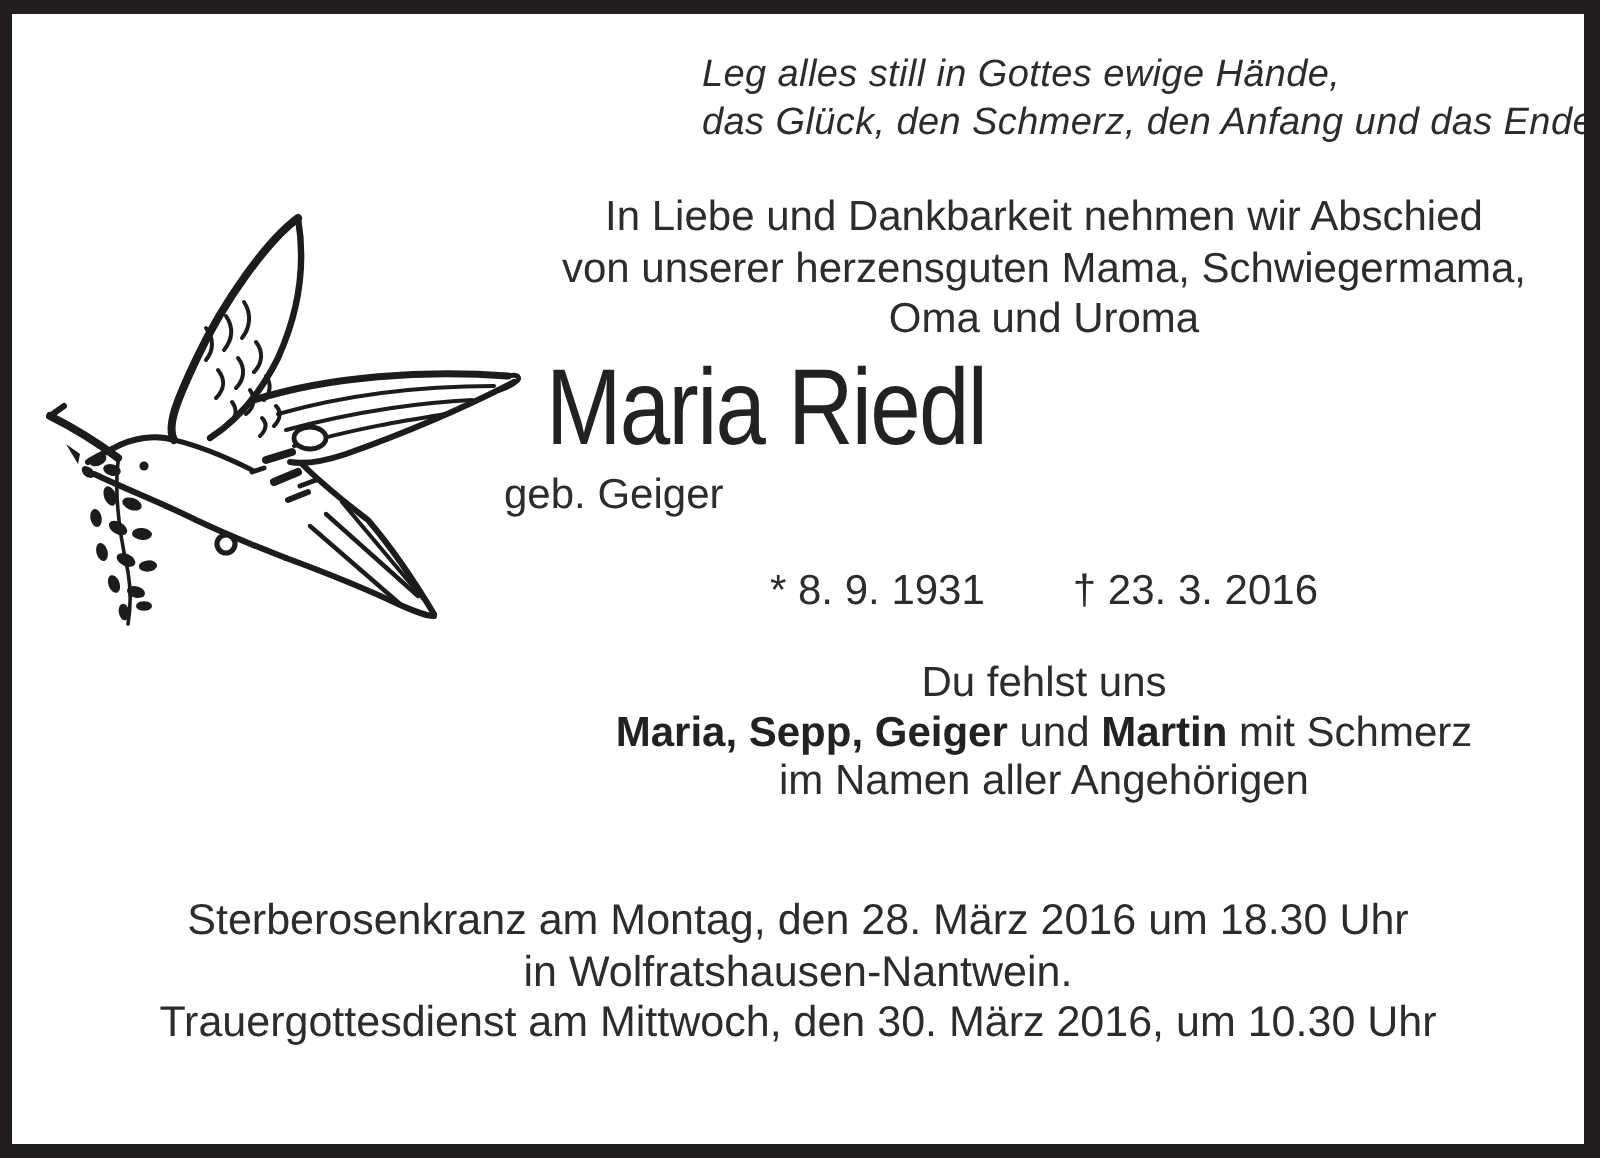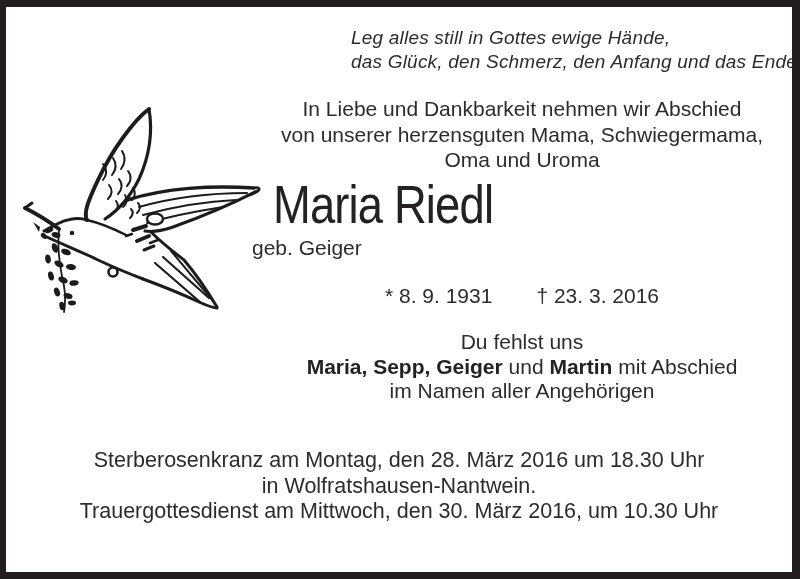--- a/index.html
+++ b/index.html
@@ -167,21 +167,21 @@
 
   <div class="maiden">geb. Geiger</div>
 
   <div class="dates">
     <span>* 8. 9. 1931</span>
     <span>† 23. 3. 2016</span>
   </div>
 
   <div class="farewell">
     <div>Du fehlst uns</div>
-    <div><b>Maria, Sepp, Geiger</b><span> und </span><b>Martin</b><span> mit Abschied</span></div>
+    <div><b>Maria, Sepp, Geiger</b><span> und </span><b>Martin</b><span> mit Schmerz</span></div>
     <div>im Namen aller Angehörigen</div>
   </div>
 
   <div class="services">
     <div>Sterberosenkranz am Montag, den 28. März 2016 um 18.30 Uhr</div>
     <div>in Wolfratshausen-Nantwein.</div>
     <div>Trauergottesdienst am Mittwoch, den 30. März 2016, um 10.30 Uhr</div>
   </div>
 
 </div>

